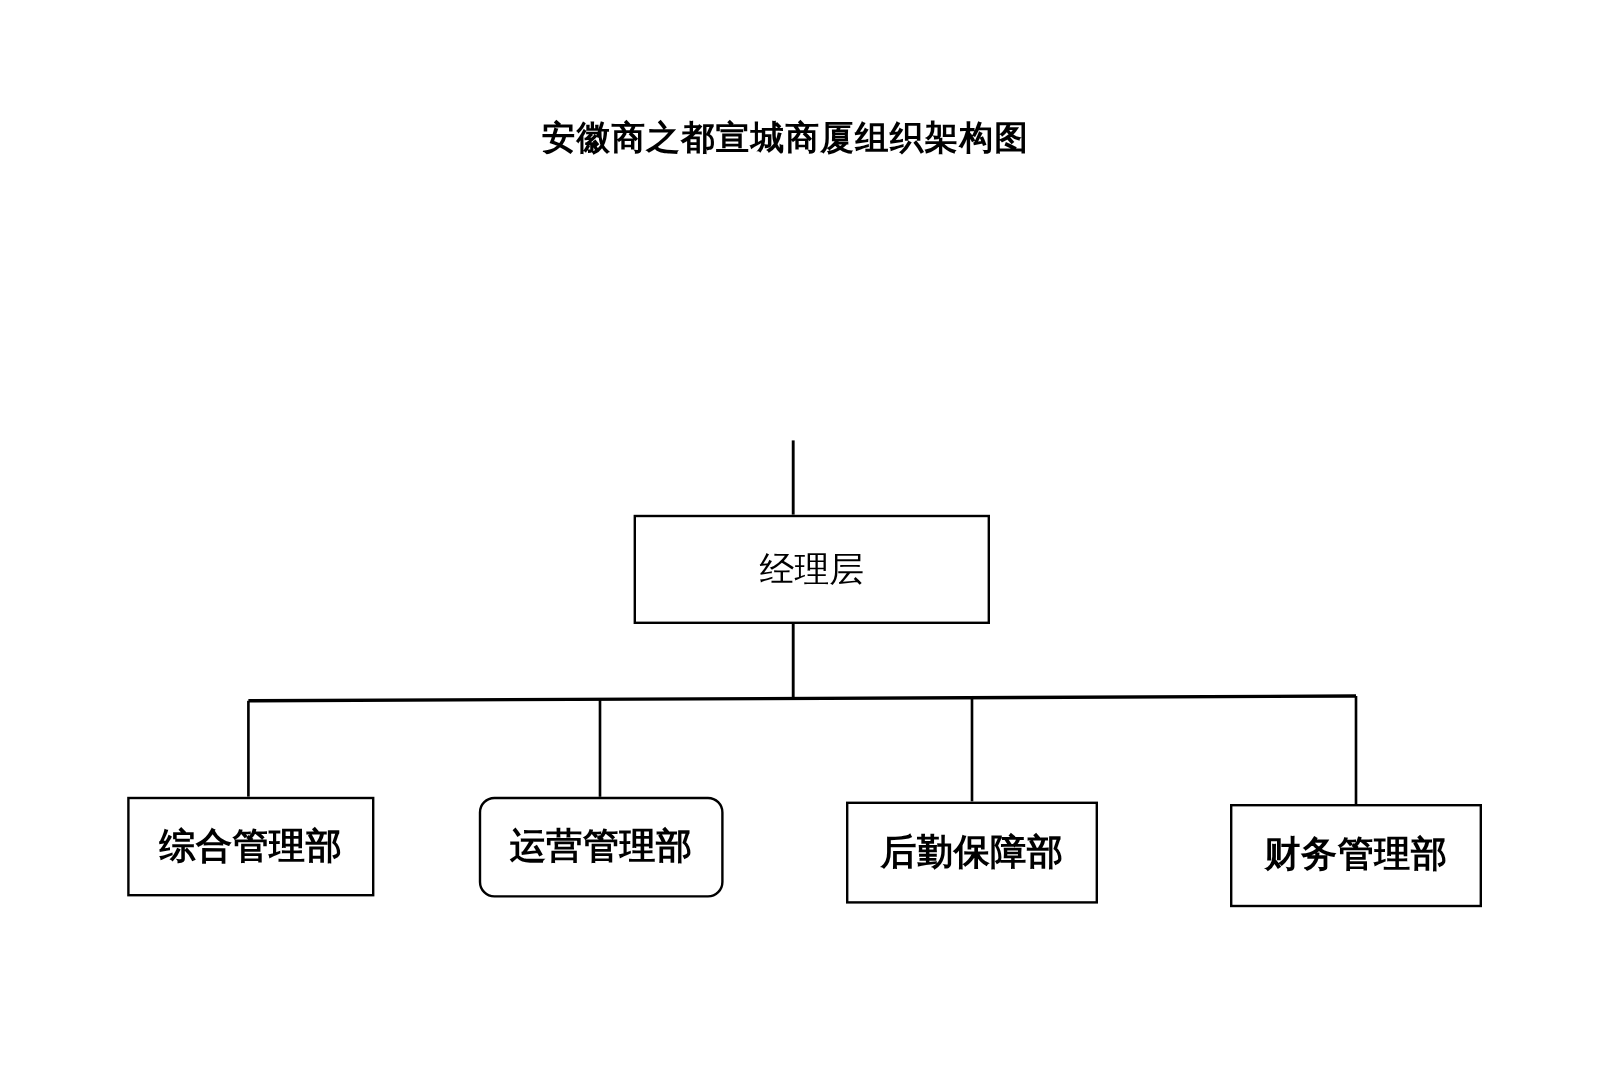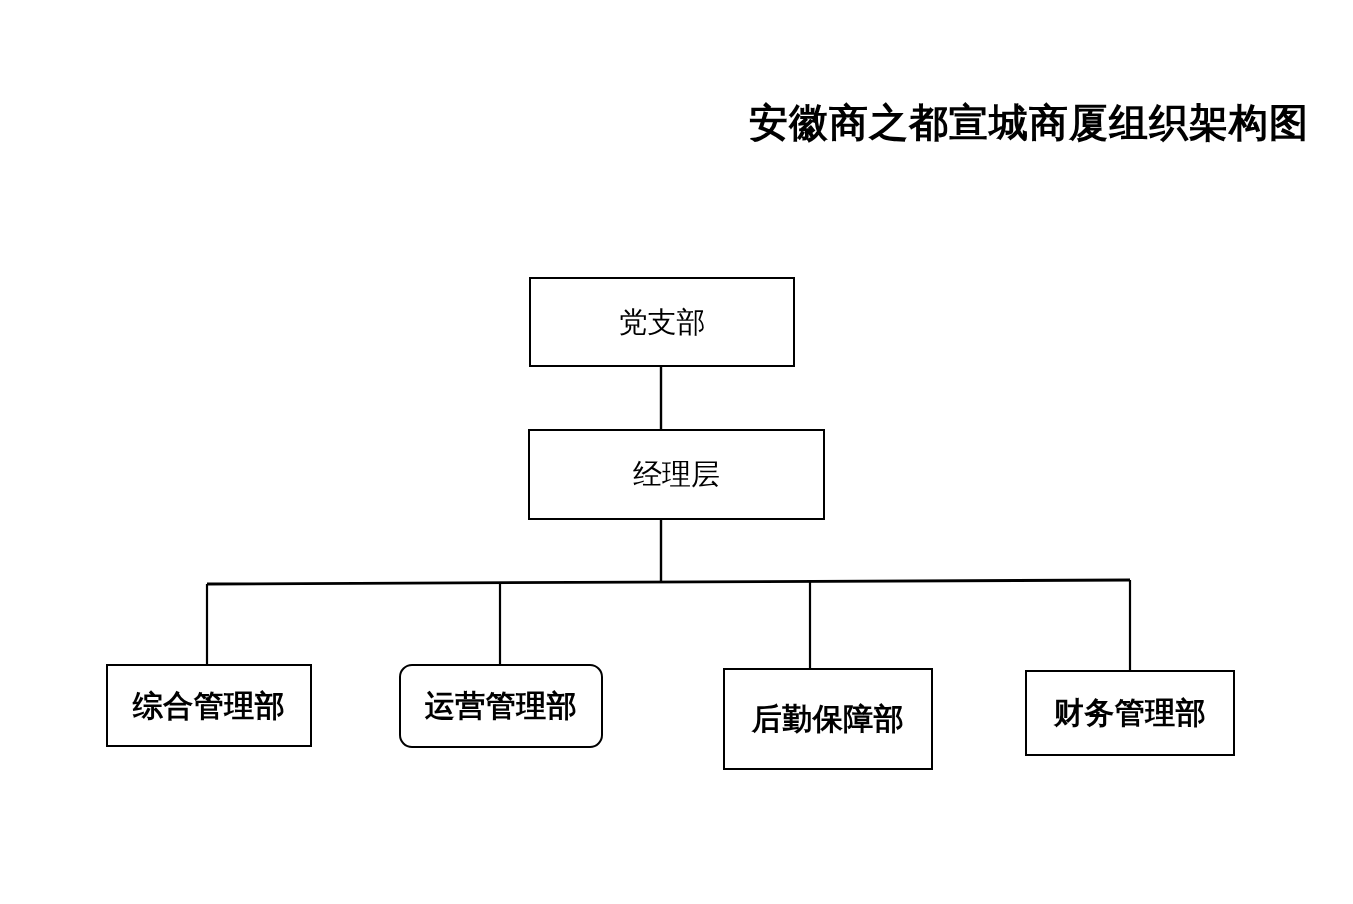--- a/index.html
+++ b/index.html
@@ -16,22 +16,22 @@
     width: 1353px;
     height: 904px;
     background: #ffffff;
     overflow: hidden;
   }
   #chart-title {
     position: absolute;
     left: 0;
     top: 96px;
     width: 1353px;
-    text-align: right;
-    font-size: 39px;
+    text-align: center;
+    font-size: 28px;
     font-weight: bold;
     color: #000000;
     letter-spacing: 1px;
     font-family: "DejaVu Serif", "Liberation Serif", serif;
     white-space: nowrap;
     padding-right: 44px;
     box-sizing: border-box;
   }
   .node-box {
     position: absolute;
@@ -77,37 +77,34 @@
     <line x1="661" y1="520" x2="661" y2="582" stroke="#000000" stroke-width="2.4"></line>
 
     <line x1="207" y1="584" x2="1130" y2="580" stroke="#000000" stroke-width="2.8"></line>
 
     <line x1="207" y1="584" x2="207" y2="664" stroke="#000000" stroke-width="2.2"></line>
     <line x1="500" y1="583" x2="500" y2="664" stroke="#000000" stroke-width="2.2"></line>
     <line x1="810" y1="582" x2="810" y2="668" stroke="#000000" stroke-width="2.2"></line>
     <line x1="1130" y1="580" x2="1130" y2="670" stroke="#000000" stroke-width="2.2"></line>
   </svg>
 
-  <div class="node-box" style="left:529px; top:277px; width:266px; height:90px;">
-    <span class="node-label">党支部</span>
-  </div>
 
   <div class="node-box" style="left:528px; top:429px; width:297px; height:91px;">
     <span class="node-label">经理层</span>
   </div>
 
   <div class="node-box" style="left:106px; top:664px; width:206px; height:83px;">
     <span class="node-label dept-label">综合管理部</span>
   </div>
 
   <div class="node-box" style="left:399px; top:664px; width:204px; height:84px;border-radius:13px;">
     <span class="node-label dept-label">运营管理部</span>
   </div>
 
-  <div class="node-box" style="left:723px; top:668px; width:210px; height:102px;">
+  <div class="node-box" style="left:705px; top:668px; width:210px; height:85px;">
     <span class="node-label dept-label">后勤保障部</span>
   </div>
 
   <div class="node-box" style="left:1025px; top:670px; width:210px; height:86px;">
     <span class="node-label dept-label">财务管理部</span>
   </div>
 
 </div>
 
 </body></html>

